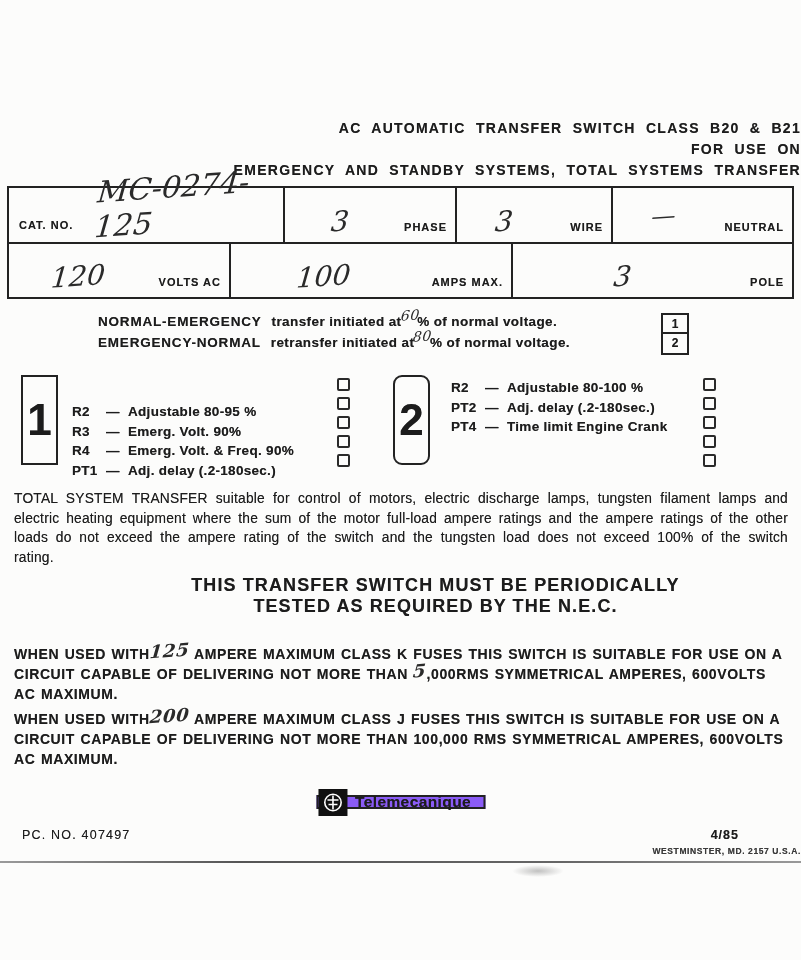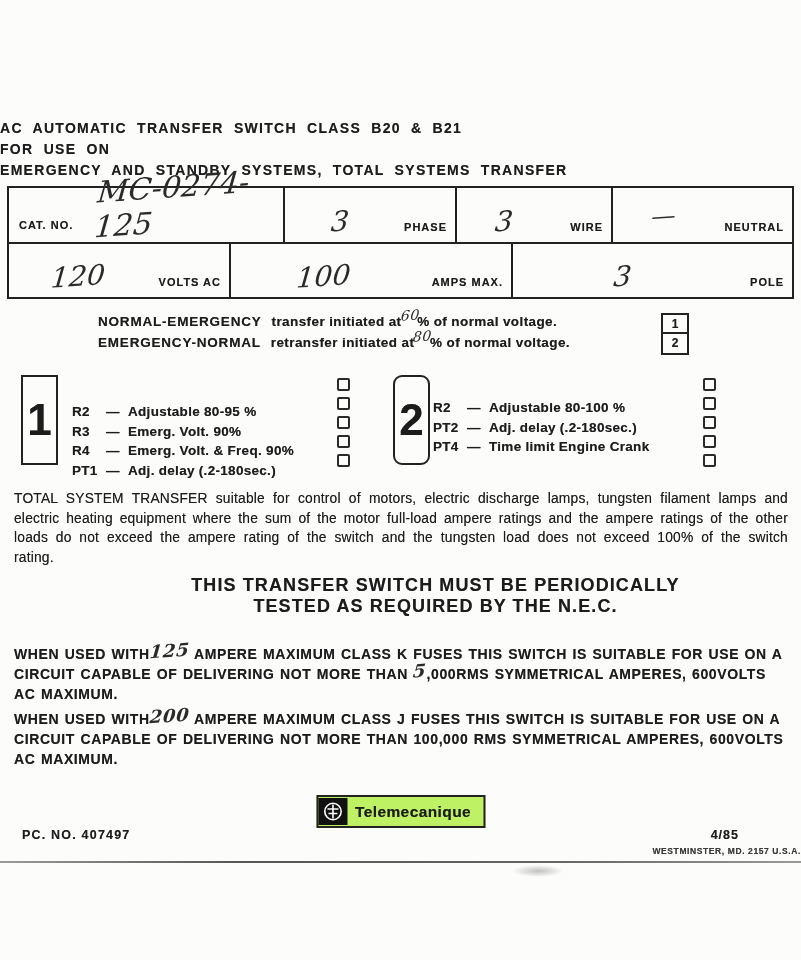--- a/index.html
+++ b/index.html
@@ -4,21 +4,21 @@
 <style>
   * { margin:0; padding:0; box-sizing:border-box; }
   html,body { background:#e8e8e8; }
   .page {
     position:relative; width:801px; height:960px; margin:0 auto;
     background:#fcfcfb; color:#1c1c1c; overflow:hidden;
     font-family:"Liberation Sans", sans-serif;
     text-shadow:0 0 .5px rgba(20,20,20,.55);
   }
   
-  .title { position:absolute; top:118px; left:0; width:100%; text-align:left;
+  .title { position:absolute; top:118px; left:0; width:100%; text-align:right;
            font-size:14px; font-weight:600; letter-spacing:1.3px; word-spacing:5px; line-height:21px; }
   
   .rtable { position:absolute; top:186px; left:7px; width:787px; border:2px solid #222; }
   .trow { display:flex; }
   .trow.r1 { height:56px; border-bottom:2px solid #222; }
   .trow.r2 { height:53px; }
   .tcell { position:relative; border-right:2px solid #222; height:100%; }
   .tcell:last-child { border-right:none; }
   .c-cat  { width:276px; } .c-phase { width:172px; } .c-wire { width:156px; } .c-neutral { flex:1; }
   .c-volts{ width:222px; } .c-amps  { width:282px; } .c-pole { flex:1; }
@@ -40,44 +40,44 @@
   .refcell { height:19px; text-align:center; font-size:12px; font-weight:700; line-height:19px; }
   .refcell:first-child { border-bottom:2px solid #222; }
   
   .numbox { position:absolute; width:37px; height:90px; border:2.5px solid #222;
             display:flex; align-items:center; justify-content:center;
             font-size:44px; font-weight:700; }
   .numbox.n1 { top:375px; left:21px; }
   .numbox.n2 { top:375px; left:393px; border-radius:9px; }
   .optitems { position:absolute; font-size:13.5px; line-height:19.5px; font-weight:600; letter-spacing:.3px; }
   .optitems.i1 { top:378px; left:72px; width:260px;margin-top:24px; }
-  .optitems.i2 { top:378px; left:433px; width:265px;margin-top:20px; }
+  .optitems.i2 { top:378px; left:451px; width:265px; }
   .optitem { white-space:nowrap; }
   .code { display:inline-block; width:34px; }
   .dash { display:inline-block; width:22px; }
   .cbcol { position:absolute; width:14px; }
   .cbcol.cb1 { top:378px; left:337px; } .cbcol.cb2 { top:378px; left:703px; }
   .cb { width:13px; height:13px; border:2px solid #2a2a2a; border-radius:2px; margin-bottom:6px; background:#fcfcfb; }
   
   .totalpara { position:absolute; top:489px; left:14px; width:774px; font-size:13.8px;
                line-height:19.5px; letter-spacing:.2px; word-spacing:2.5px; text-align:justify; font-weight:500; }
   .periodic { position:absolute; top:575px; left:0; width:100%; text-align:center;
               font-size:18px; line-height:21px; letter-spacing:1.1px; font-weight:600;margin-left:35px; }
   .upara { position:absolute; left:14px; width:778px; font-size:14px; line-height:20px;
            letter-spacing:.6px; word-spacing:1px; font-weight:600; }
   .upara.k { top:644px; } .upara.j { top:709px; }
   .hand.inline { font-size:18px; line-height:0; position:relative; top:-2px; }
   
   .logobox { position:absolute; top:795px; left:50%; transform:translateX(-50%);
-             border:2px solid #222; background:#bef264; display:flex; align-items:center; height:33px; padding-right:12px; }
+             border:2px solid #222; background:#8b5cf6; display:flex; align-items:center; height:14px; padding-right:12px; }
   .logomark { width:29px; height:27px; background:#111; display:flex; align-items:center; justify-content:center; }
   .logotext { font-size:15.5px; font-weight:700; letter-spacing:.4px; margin-left:8px; }
   .address { position:absolute; top:846px; left:0; width:100%; text-align:right;
              font-size:8.5px; letter-spacing:.6px; color:#3a3a3a; font-weight:600; }
-  .pcno { position:absolute; top:828px; left:22px; font-size:12.5px; font-weight:700; letter-spacing:1.2px; }
+  .pcno { position:absolute; top:828px; left:22px; font-size:12.5px; font-weight:400; letter-spacing:1.2px; }
   .date { position:absolute; top:828px; right:62px; font-size:12.5px; font-weight:700; letter-spacing:1px;margin-left:16px; }
   .botrule { position:absolute; top:861px; left:0; width:801px; height:2px;
              background:linear-gradient(to right,#9a9a9a,#555 30%,#666 70%,#999); }
   .smudge { position:absolute; top:865px; left:512px; width:52px; height:12px;
             background:radial-gradient(ellipse at center, rgba(120,120,120,.45), rgba(120,120,120,0) 70%); }
 </style>
 </head>
 <body>
 
 <div class="page">

